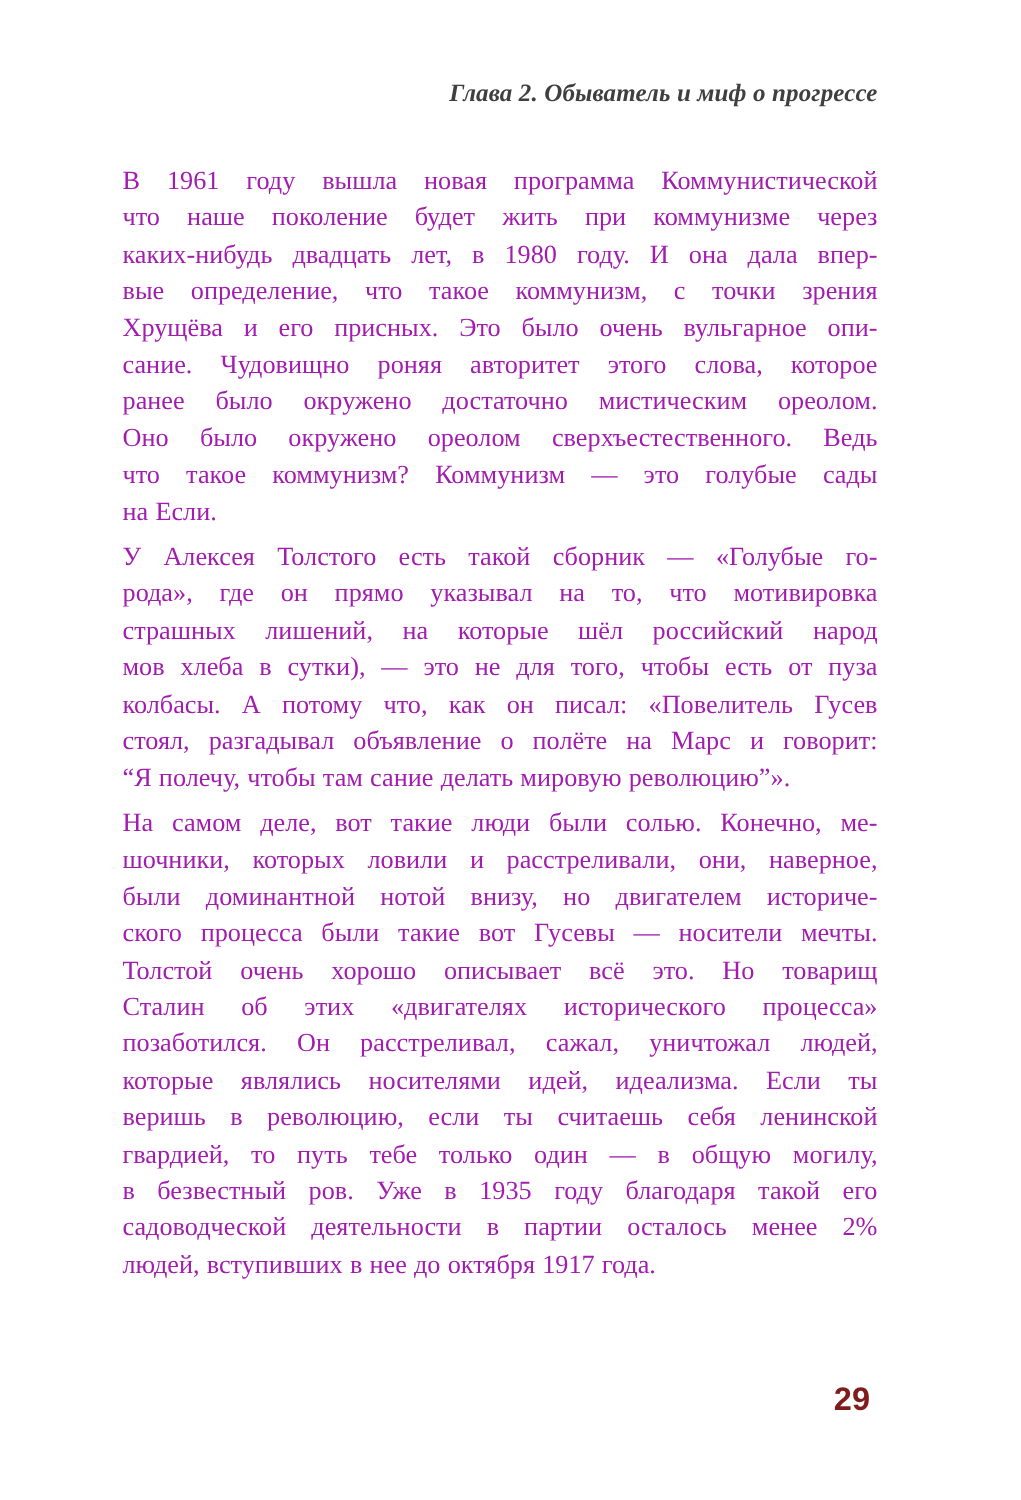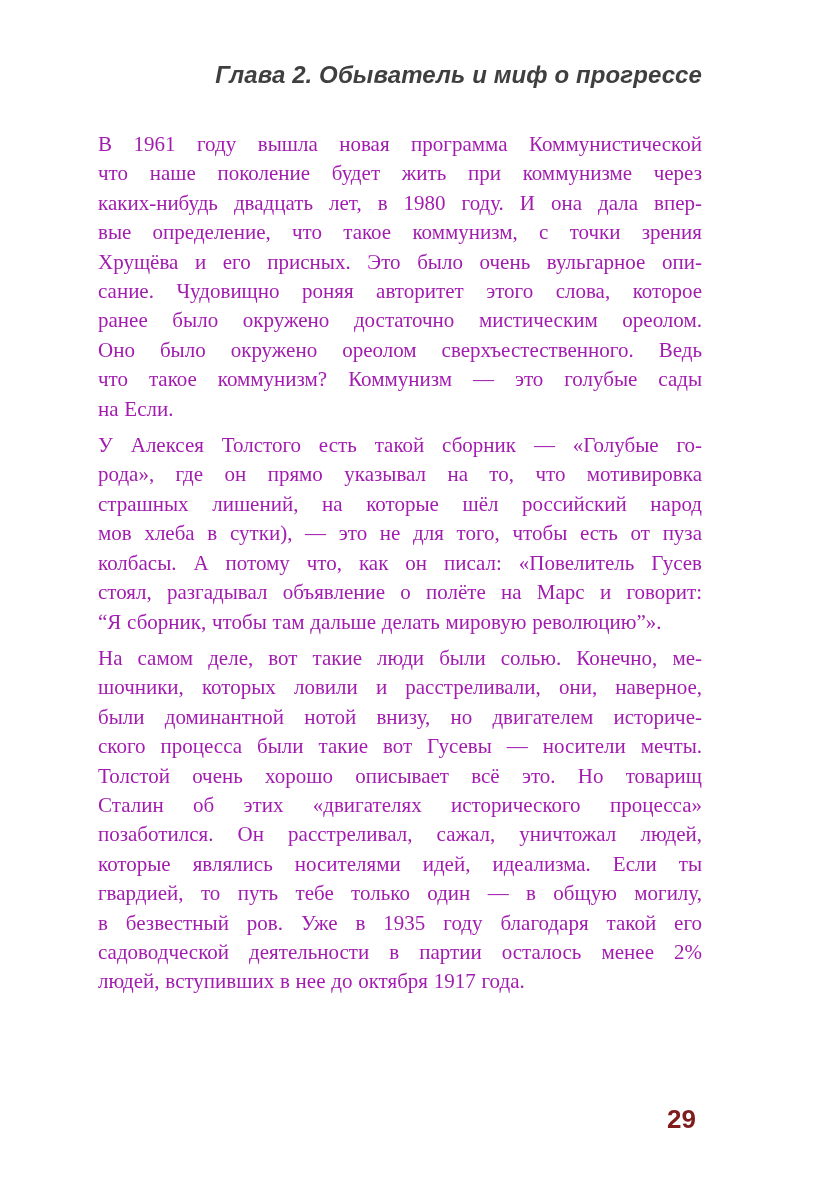--- a/index.html
+++ b/index.html
@@ -14,24 +14,24 @@
     background: #ffffff;
     overflow: hidden;
     font-family: "Liberation Serif", "DejaVu Serif", serif;
   }
   .running-head {
     position: absolute;
     top: 64px;
     left: 98px;
     width: 604px;
     text-align: right;
-    font-family: Liberation Sans, sans-serif;
+    font-family: Liberation Serif, serif;
     font-style: italic;
     font-weight: 600;
-    font-size: 24px;
+    font-size: 20px;
     line-height: 22px;
     color: #3f3f3f;
     letter-spacing: 0.1px;
   }
   .body-text {
     position: absolute;
     top: 130px;
     left: 98px;
     width: 604px;
     font-size: 21px;
@@ -86,31 +86,32 @@
         <div class="line">что такое коммунизм? Коммунизм — это голубые сады</div>
         <div class="line last">на Если.</div>
       </div>
       <div class="paragraph">
         <div class="line">У Алексея Толстого есть такой сборник — «Голубые го-</div>
         <div class="line">рода», где он прямо указывал на то, что мотивировка</div>
         <div class="line">страшных лишений, на которые шёл российский народ</div>
         <div class="line">мов хлеба в сутки), — это не для того, чтобы есть от пуза</div>
         <div class="line">колбасы. А потому что, как он писал: «Повелитель Гусев</div>
         <div class="line">стоял, разгадывал объявление о полёте на Марс и говорит:</div>
-        <div class="line last">“Я сборник, чтобы там дальше делать мировую революцию”».</div>
+        <div class="line last">“Я полечу, чтобы там сание делать мировую революцию”».</div>
       </div>
       <div class="paragraph">
         <div class="line">На самом деле, вот такие люди были солью. Конечно, ме-</div>
         <div class="line">шочники, которых ловили и расстреливали, они, наверное,</div>
         <div class="line">были доминантной нотой внизу, но двигателем историче-</div>
         <div class="line">ского процесса были такие вот Гусевы — носители мечты.</div>
         <div class="line">Толстой очень хорошо описывает всё это. Но товарищ</div>
         <div class="line">Сталин об этих «двигателях исторического процесса»</div>
         <div class="line">позаботился. Он расстреливал, сажал, уничтожал людей,</div>
         <div class="line">которые являлись носителями идей, идеализма. Если ты</div>
+        <div class="line">веришь в революцию, если ты считаешь себя ленинской</div>
         <div class="line">гвардией, то путь тебе только один — в общую могилу,</div>
         <div class="line">в безвестный ров. Уже в 1935 году благодаря такой его</div>
         <div class="line">садоводческой деятельности в партии осталось менее 2%</div>
         <div class="line last">людей, вступивших в нее до октября 1917 года.</div>
       </div>
     </div>
 
   <div class="page-number">29</div>
 </div>
 

